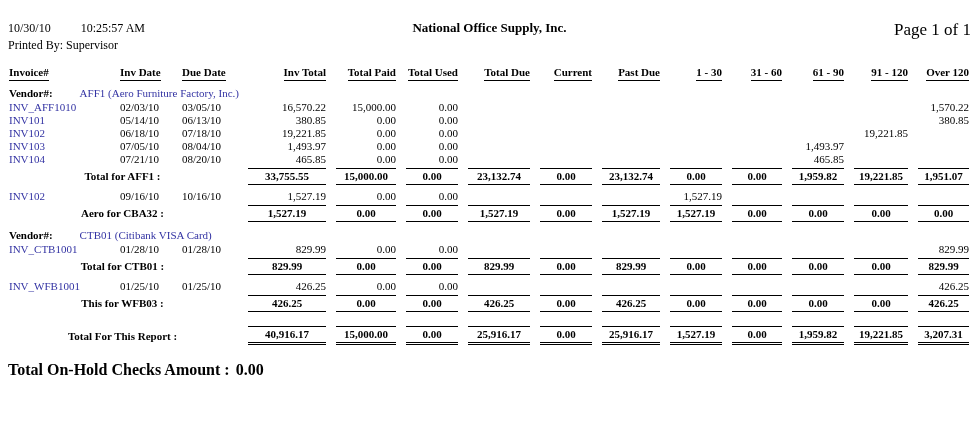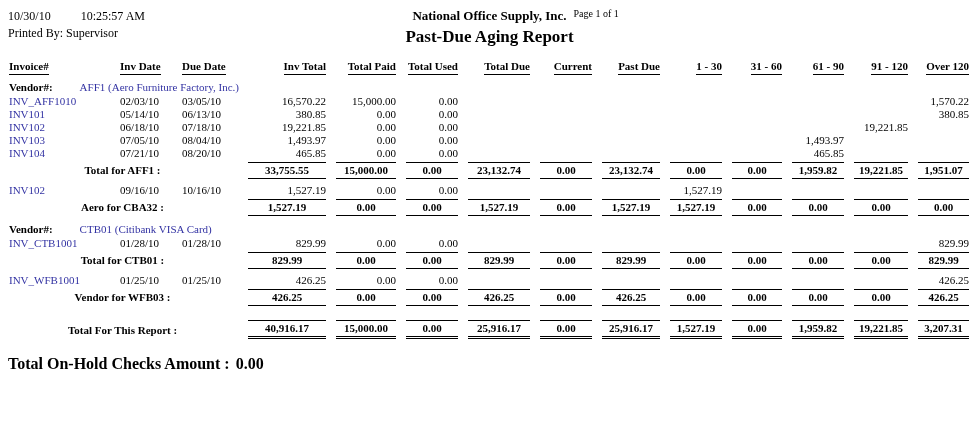--- a/index.html
+++ b/index.html
@@ -1,29 +1,29 @@
 <!DOCTYPE html>
 <html style="--link-blue: #3333a3;"><head>
 <meta charset="utf-8">
 <style>
   * { box-sizing: border-box; margin: 0; padding: 0; }
   html, body { background: #e8e8e8; }
   body { font-family: "Liberation Serif", serif; color: #000; }
   .page {
     width: 979px; height: 423px; background: #fff;
-    padding: 8px 8px 0 8px; overflow: hidden; position: relative;
+    padding: 20px 8px 0 8px; overflow: hidden; position: relative;
   }
   
   .report-header { display: grid; grid-template-columns: 1fr auto 1fr; align-items: start; margin-bottom: 12px; }
   .hdr-left { font-size: 12px; line-height: 17px; }
   .hdr-time { margin-left: 30px; }
   .hdr-center { text-align: center; }
   .company { font-size: 13px; font-weight: bold; line-height: 16px; }
   .title { font-size: 17px; font-weight: bold; line-height: 22px; margin-top: 2px; }
-  .hdr-right { text-align: left; font-size: 10px; }
+  .hdr-right { text-align: right; font-size: 17px; }
   
   table.report { width: 963px; table-layout: fixed; border-collapse: collapse; font-size: 11px; }
   th, td { padding: 0 2px 0 8px; vertical-align: bottom; line-height: 13px; white-space: nowrap; overflow: hidden; }
   th:first-child, td:first-child { padding-left: 1px; }
   thead th { font-weight: bold; padding-bottom: 4px; }
   .c-left { text-align: left; }
   .c-right { text-align: right; }
   .hu { display: inline-block; border-bottom: 1px solid #000; padding-bottom: 1px; }
   .link { color: var(--link-blue, #3333a3); font-family: Liberation Serif, serif; }
   .b { font-weight: bold; }
@@ -45,21 +45,20 @@
 
   <div class="report-header">
     <div class="hdr-left">
       <div>
         <span>10/30/10</span><span class="hdr-time">10:25:57 AM</span>
       </div>
       <div>Printed By: Supervisor</div>
     </div>
     <div class="hdr-center">
       <div class="company">National Office Supply, Inc.</div>
-      <div class="title">Past-Due Aging Report</div>
     </div>
     <div class="hdr-right">Page 1 of 1</div>
   </div>
 
   <table class="report">
     <colgroup>
         <col style="width:104px">
         <col style="width:62px">
         <col style="width:66px">
         <col style="width:88px">
@@ -338,21 +337,21 @@
           <td class="c-right"></td>
           <td class="c-right"></td>
           <td class="c-right"></td>
           <td class="c-right"></td>
           <td class="c-right"></td>
           <td class="c-right"></td>
           <td class="c-right"></td>
           <td class="c-right">426.25</td>
         </tr>
         <tr class="total-row">
-          <td colspan="3" class="total-label">Vendor for WFB03 :</td>
+          <td colspan="3" class="total-label">This for WFB03 :</td>
           <td class="c-right">
             <div class="tval">426.25</div>
           </td>
           <td class="c-right">
             <div class="tval">0.00</div>
           </td>
           <td class="c-right">
             <div class="tval">0.00</div>
           </td>
           <td class="c-right">

